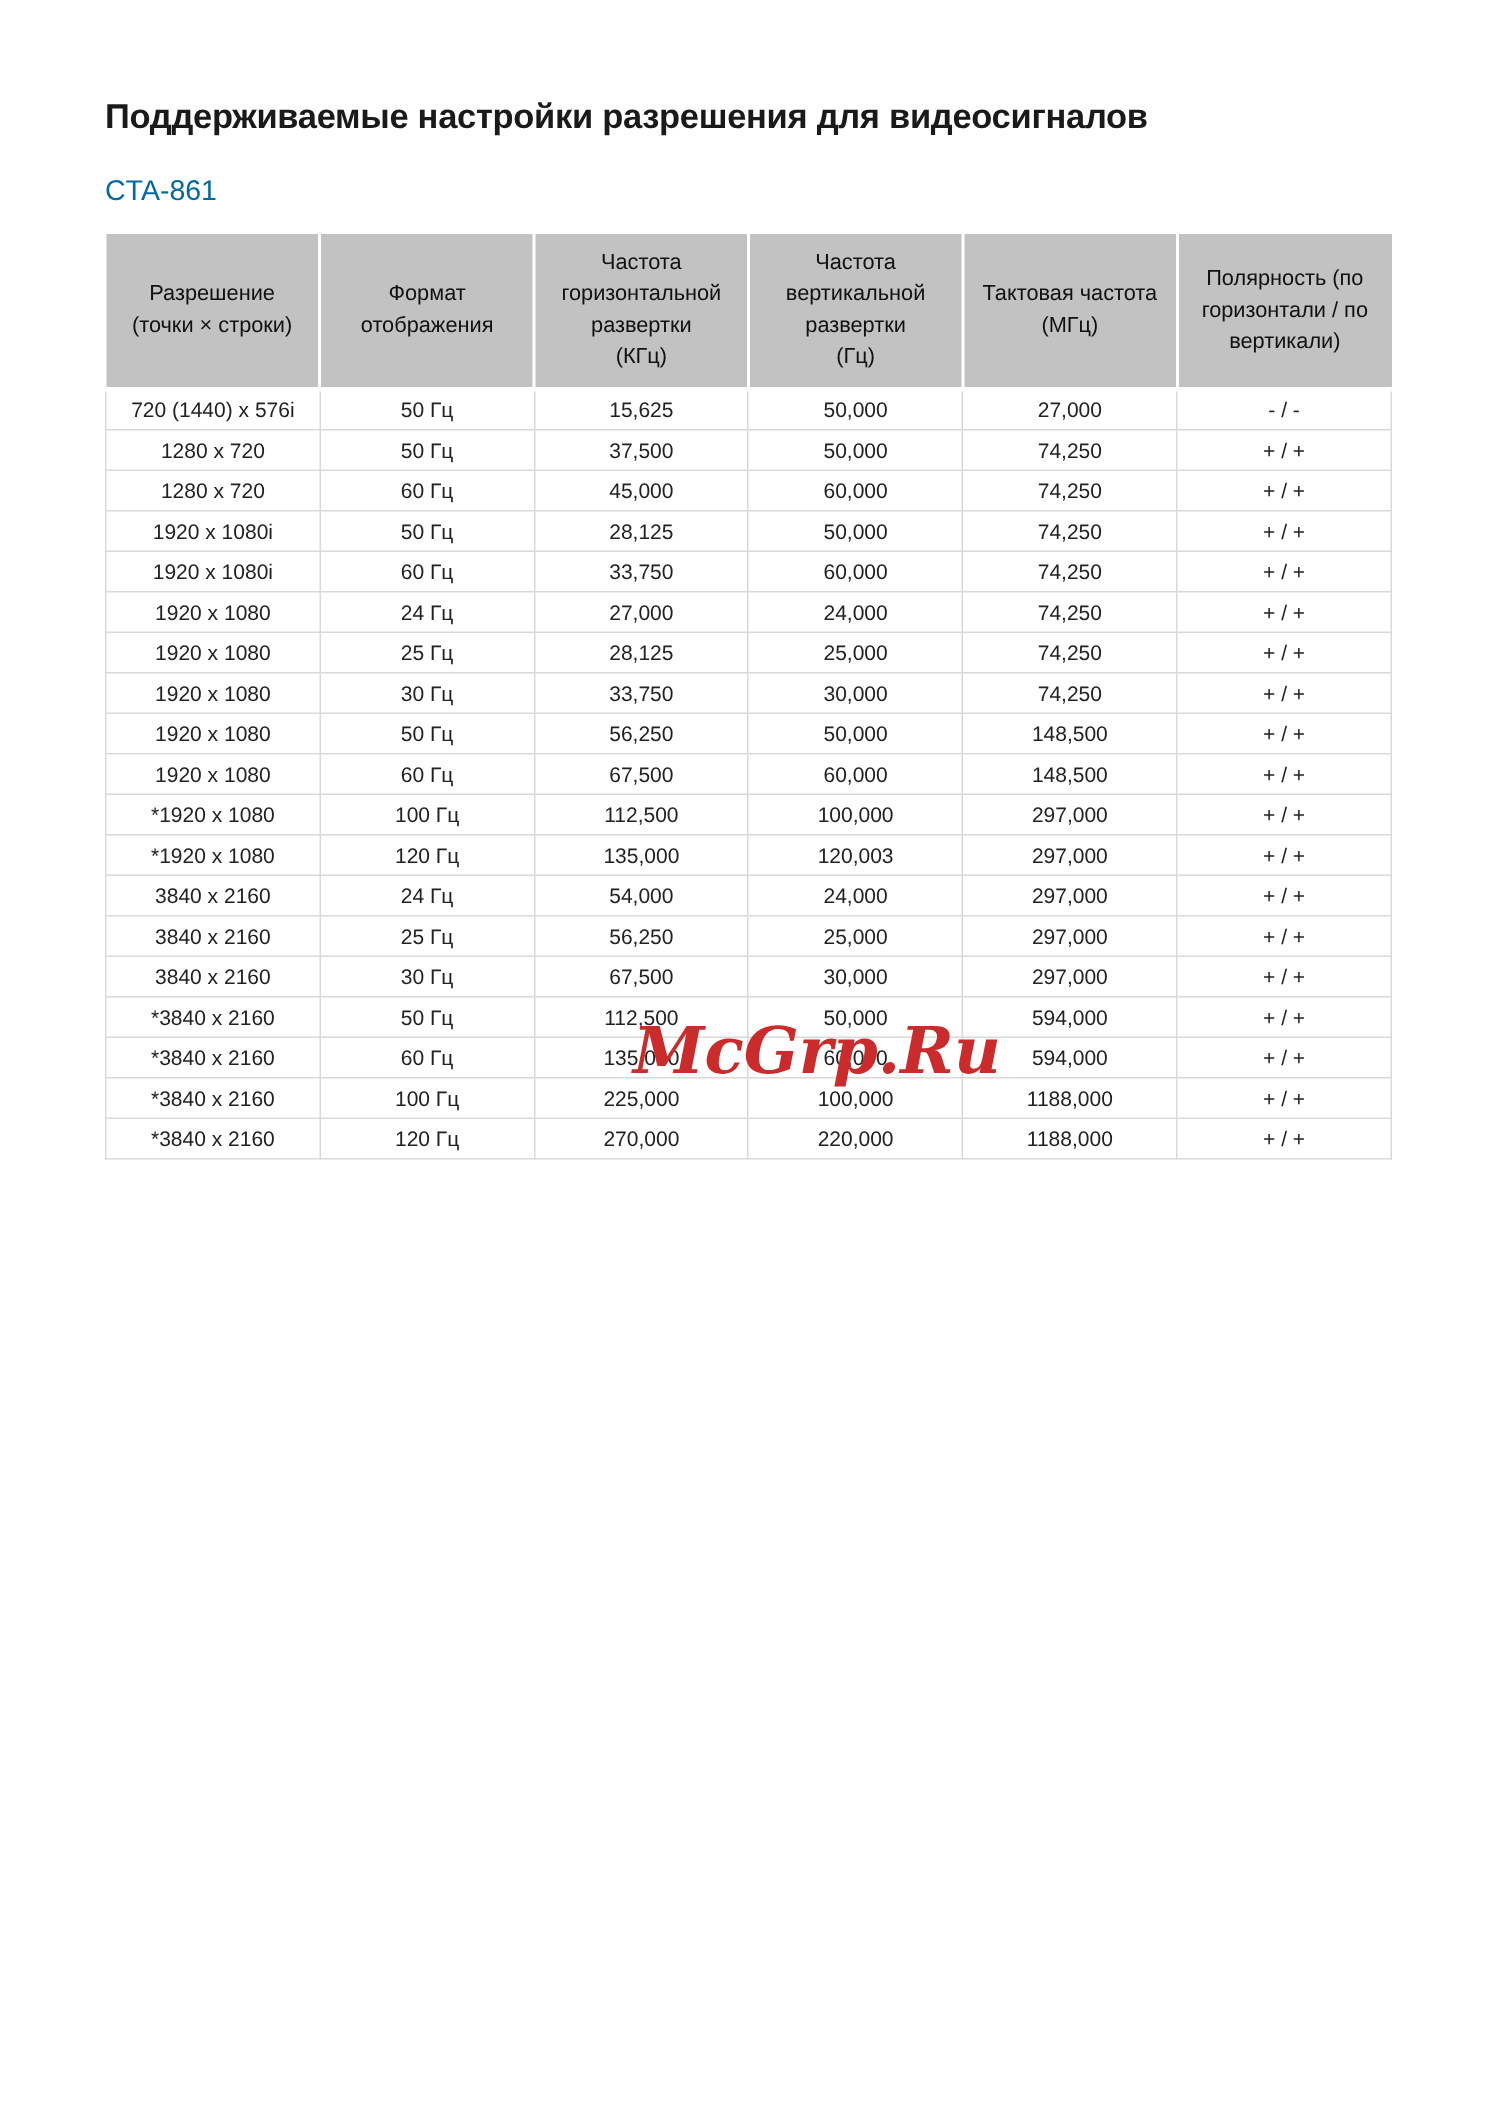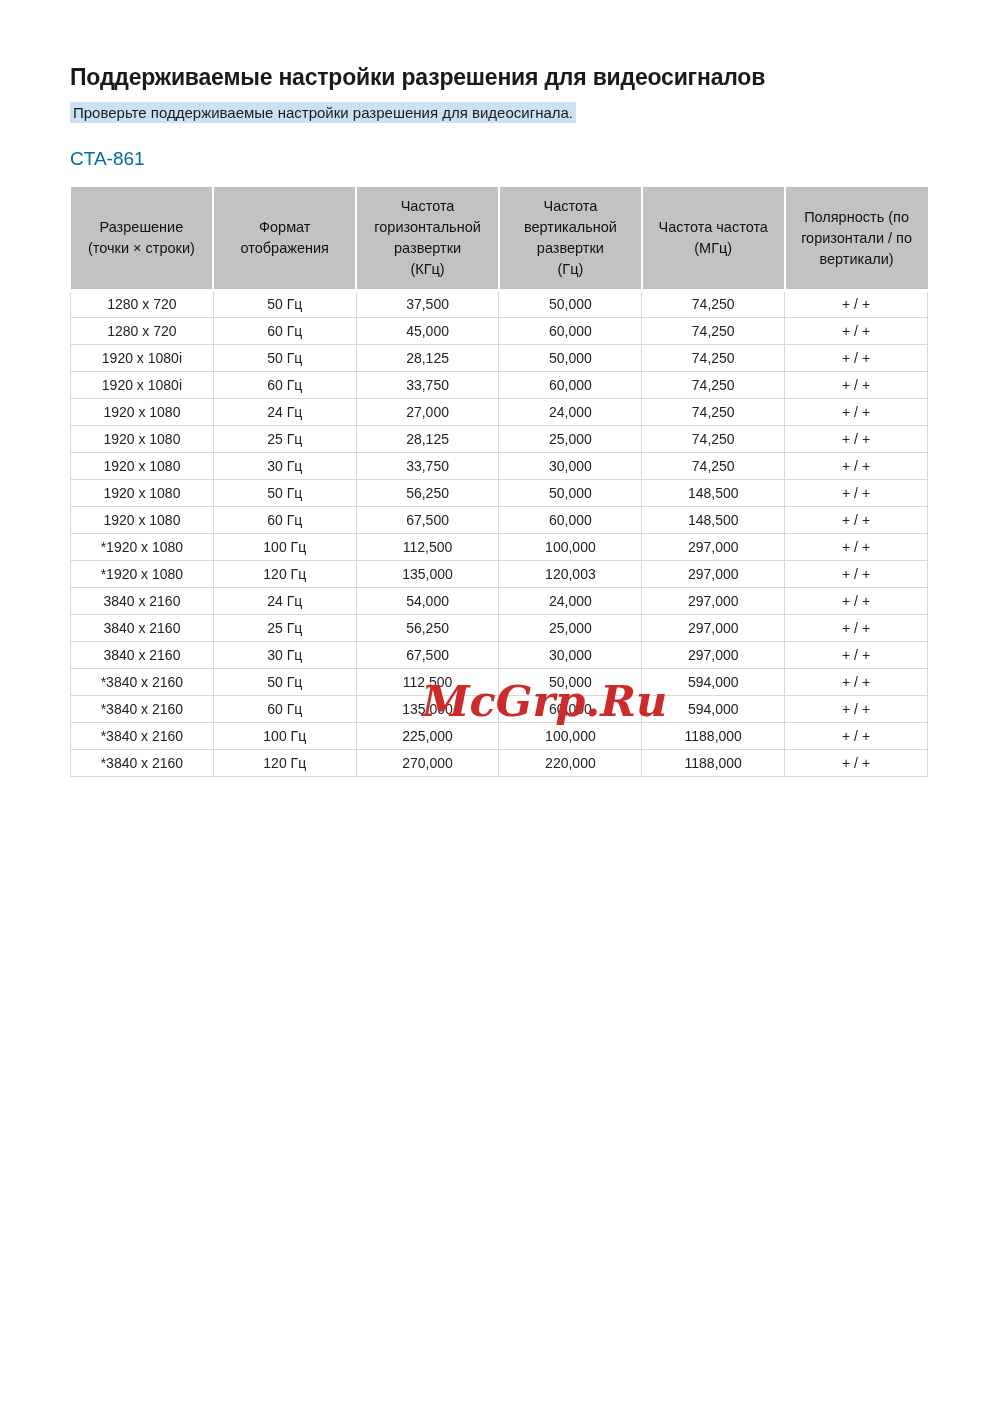--- a/index.html
+++ b/index.html
@@ -77,45 +77,52 @@
     font-size: 15px;
     color: #a21caf;
   }
 </style>
 </head>
 <body>
 
 <div class="page">
   <div class="content">
     <h1 class="title">Поддерживаемые настройки разрешения для видеосигналов</h1>
-    <p class="subtitle"><span class="hl">Проверьте поддерживаемые настройки разрешения для видеосигнала.</span></p>
     <h2 class="section">CTA-861</h2>
     <table class="res-table">
       <thead>
         <tr>
             <th>Разрешение
 (точки × строки)</th>
             <th>Формат
 отображения</th>
             <th>Частота
 горизонтальной
 развертки
 (КГц)</th>
             <th>Частота
 вертикальной
 развертки
 (Гц)</th>
-            <th>Частота частота
+            <th>Тактовая частота
 (МГц)</th>
             <th>Полярность (по
 горизонтали / по
 вертикали)</th>
           </tr>
       </thead>
       <tbody>
+          <tr>
+            <td>720 (1440) x 576i</td>
+            <td>50 Гц</td>
+            <td>15,625</td>
+            <td>50,000</td>
+            <td>27,000</td>
+            <td>- / -</td>
+          </tr>
           <tr>
             <td>1280 x 720</td>
             <td>50 Гц</td>
             <td>37,500</td>
             <td>50,000</td>
             <td>74,250</td>
             <td>+ / +</td>
           </tr>
           <tr>
             <td>1280 x 720</td>

